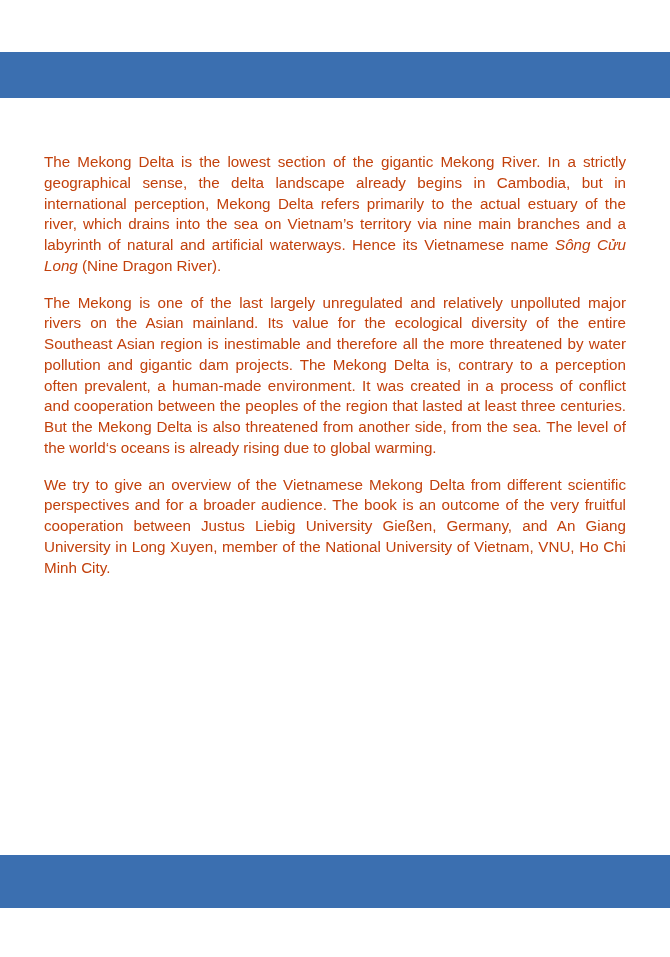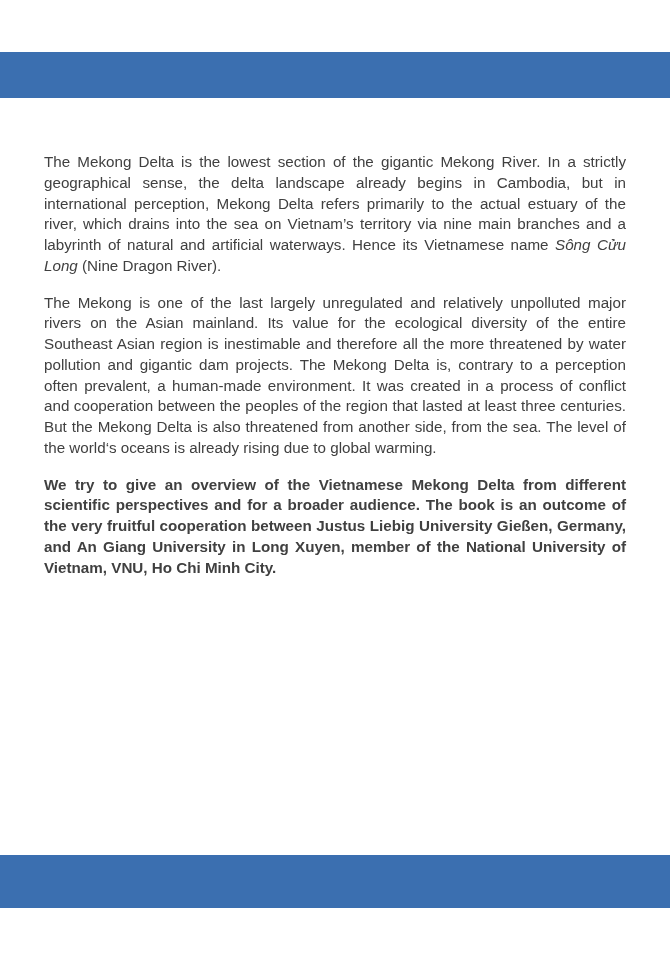--- a/index.html
+++ b/index.html
@@ -34,28 +34,27 @@
   #blurb {
     position: absolute;
     left: 44px;
     top: 152px;
     width: 582px;
   }
   #blurb p {
     margin: 0 0 16px 0;
     font-size: 15.2px;
     line-height: 1.365;
-    color: #404040;
+    color: #c2410c;
     text-align: justify;
     text-justify: inter-word;
     hyphens: none;
   }
   #blurb p:last-child {
     margin-bottom: 0;
-    font-weight: bold;
   }
   .ital {
     font-style: italic;
   }
   
   #footer {
     position: absolute;
     left: 0;
     top: 714px;
     width: 670px;

